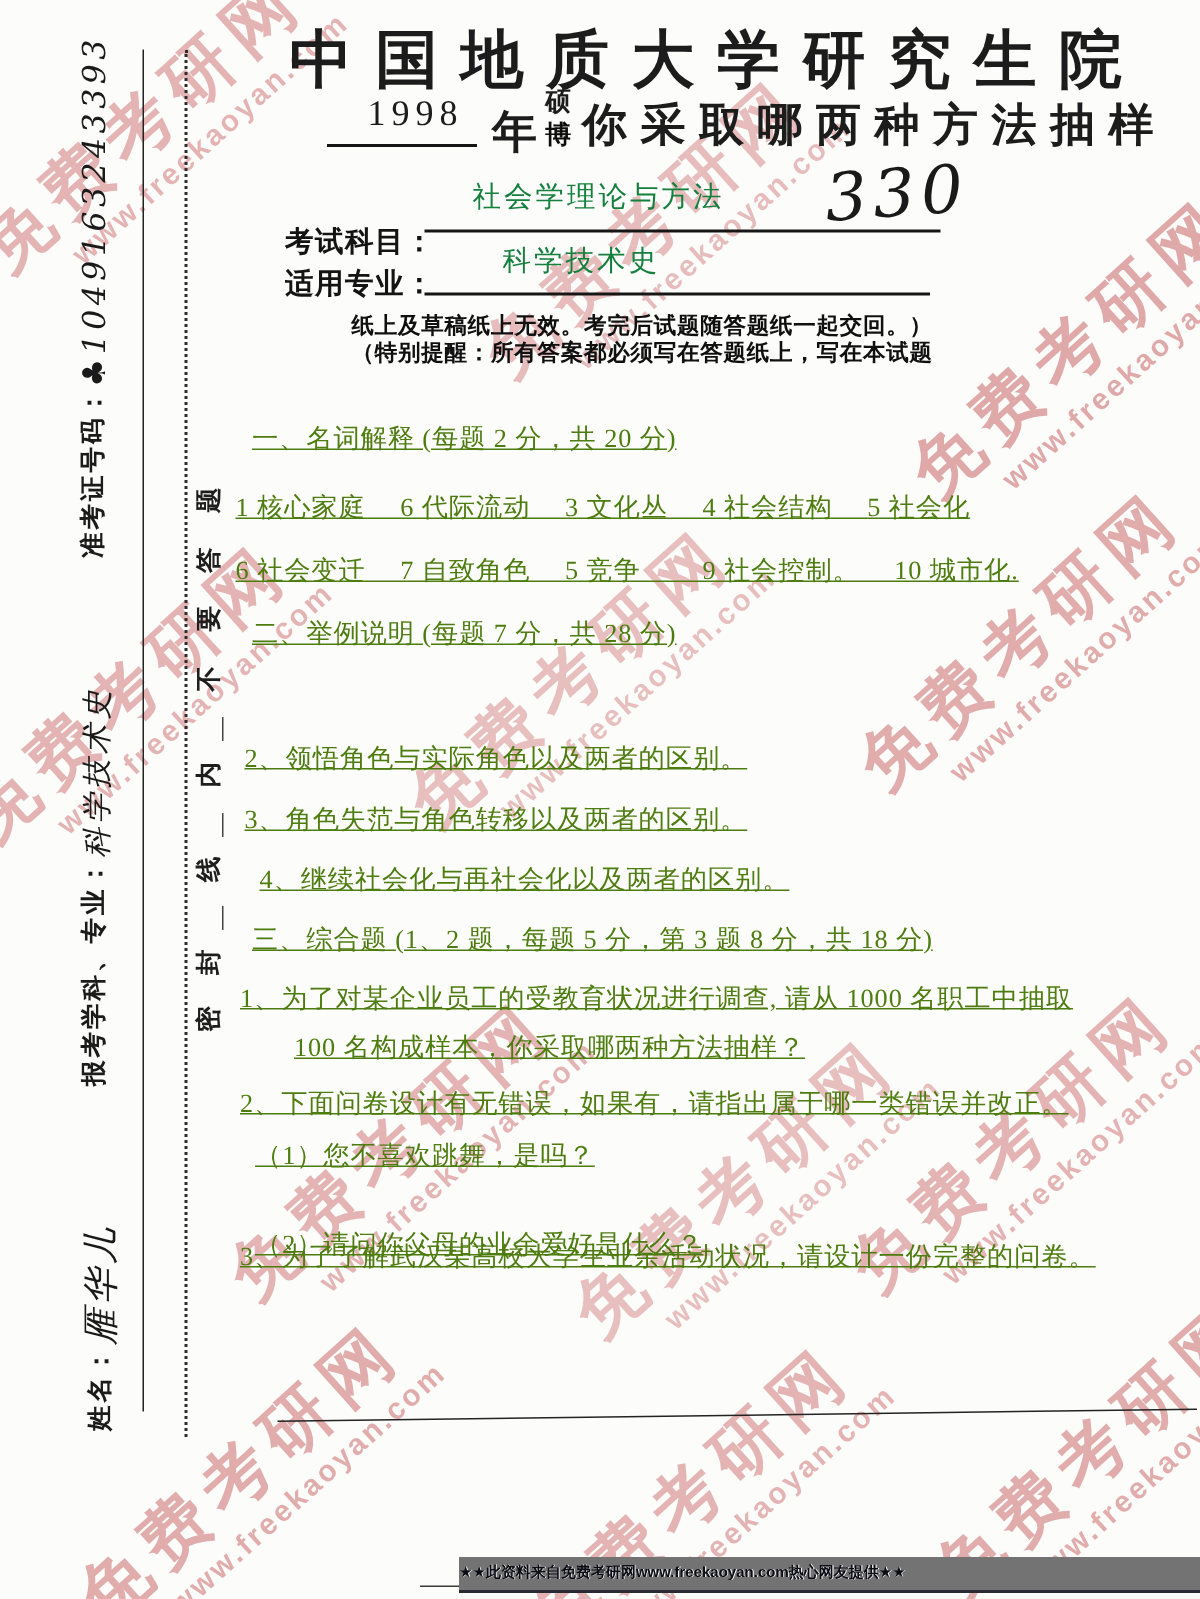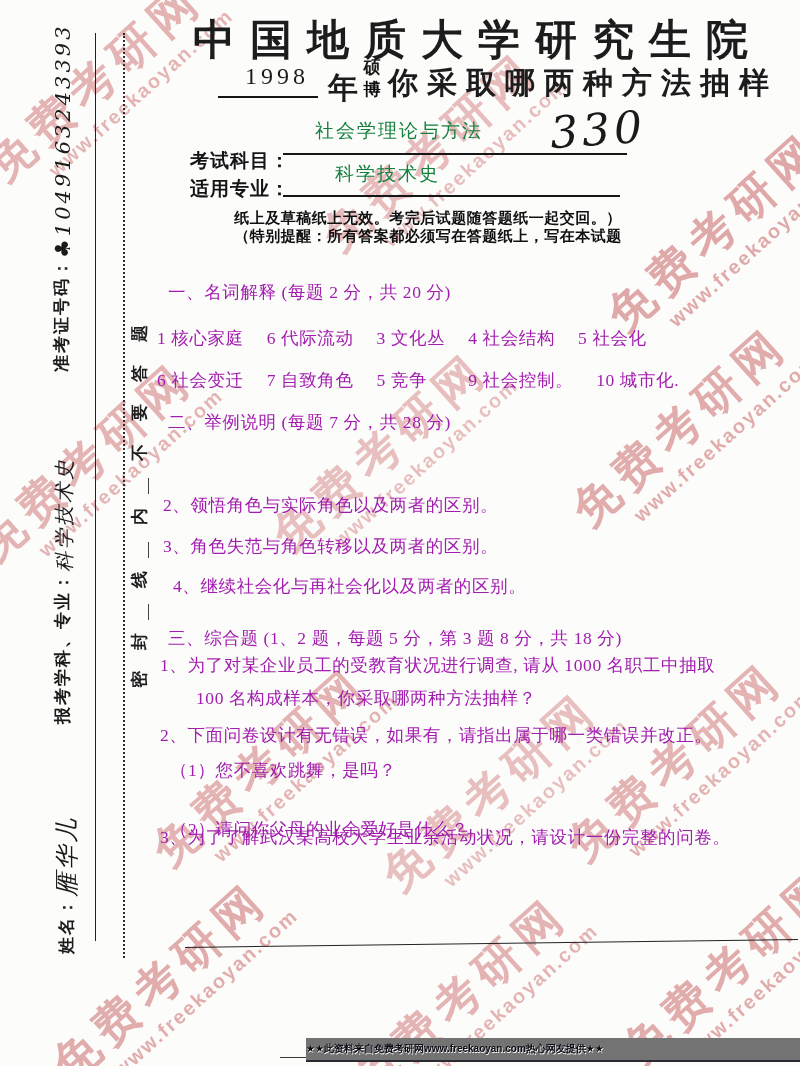--- a/index.html
+++ b/index.html
@@ -58,21 +58,21 @@
     transform:rotate(-4deg); letter-spacing:4px; font-weight:normal;
   }
   .notice{
     position:absolute; left:222px; top:209px; width:412px;
     font-family:"Liberation Sans","DejaVu Sans",sans-serif;
     font-weight:bold; font-size:15px; line-height:17.5px; color:#101010;
     text-align:center; letter-spacing:0.5px;
   }
   .qline{
     position:absolute; font-size:17.5px; letter-spacing:0.6px;
-    color:#a21caf; white-space:nowrap;
+    color:#4d7c0f; white-space:nowrap;text-decoration:underline;
   }
   .bottom-rule{
     position:absolute; left:185px; top:947px; width:613px;
     border-top:1.6px solid #232323; transform:rotate(-0.75deg); transform-origin:left center;
   }
   
   .footer-bar{
     position:absolute; left:306px; top:1038px; width:494px; height:22px;
     border-bottom:2px solid #2a2a33; background:#737373;
     font-family:"Liberation Sans","DejaVu Sans",sans-serif;
@@ -183,21 +183,21 @@
       <div>（特别提醒：所有答案都必须写在答题纸上，写在本试题</div>
     </div>
 
     <div class="qline" style="left:168px;top:280px;">一、名词解释 (每题 2 分，共 20 分)</div>
     <div class="qline" style="left:157px;top:326px;">1 核心家庭　 6 代际流动 　3 文化丛　 4 社会结构　 5 社会化</div>
     <div class="qline" style="left:157px;top:368px;">6 社会变迁 　7 自致角色 　5 竞争　 　9 社会控制。 　10 城市化.</div>
     <div class="qline" style="left:168px;top:410px;">二、举例说明 (每题 7 分，共 28 分)</div>
     <div class="qline" style="left:163px;top:493px;">2、领悟角色与实际角色以及两者的区别。</div>
     <div class="qline" style="left:163px;top:534px;">3、角色失范与角色转移以及两者的区别。</div>
     <div class="qline" style="left:173px;top:574px;">4、继续社会化与再社会化以及两者的区别。</div>
-    <div class="qline" style="left:168px;top:614px;margin-top:12px;">三、综合题 (1、2 题，每题 5 分，第 3 题 8 分，共 18 分)</div>
+    <div class="qline" style="left:168px;top:614px;">三、综合题 (1、2 题，每题 5 分，第 3 题 8 分，共 18 分)</div>
     <div class="qline" style="left:160px;top:653px;">1、为了对某企业员工的受教育状况进行调查, 请从 1000 名职工中抽取</div>
     <div class="qline" style="left:196px;top:686px;">100 名构成样本，你采取哪两种方法抽样？</div>
     <div class="qline" style="left:160px;top:723px;">2、下面问卷设计有无错误，如果有，请指出属于哪一类错误并改正。</div>
     <div class="qline" style="left:170px;top:758px;">（1）您不喜欢跳舞，是吗？</div>
     <div class="qline" style="left:170px;top:817px;">（2）请问你父母的业余爱好是什么？</div>
     <div class="qline" style="left:160px;top:825px;">3、为了了解武汉某高校大学生业余活动状况，请设计一份完整的问卷。</div>
 
     <div class="bottom-rule"></div>
 
     <div class="vline-solid"></div>

